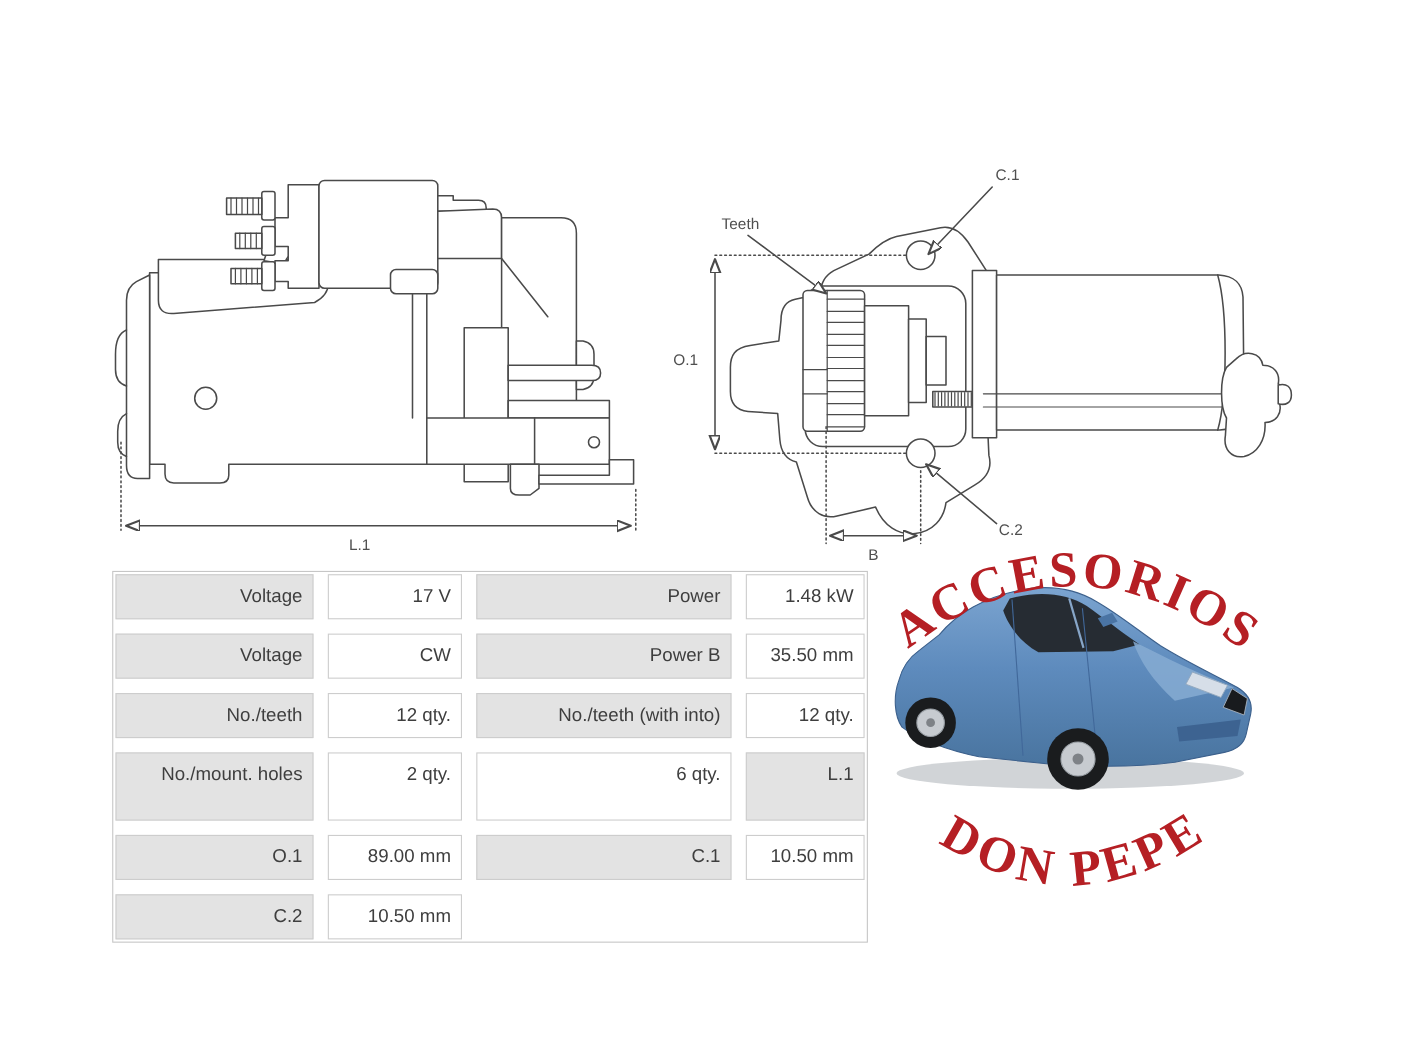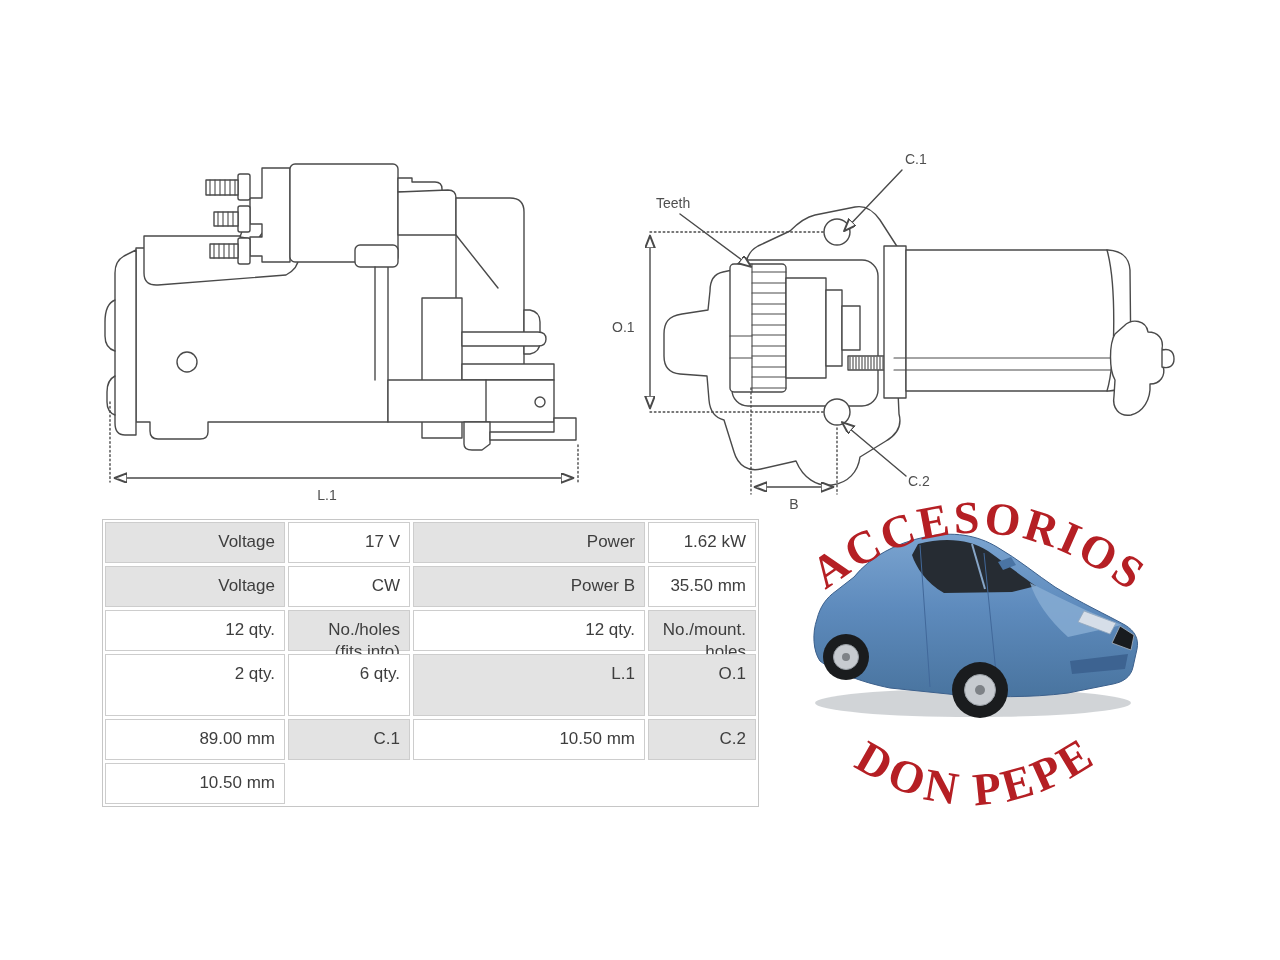--- a/index.html
+++ b/index.html
@@ -13,21 +13,21 @@
   .draw .nf{fill:none;}
   .draw .thin{stroke-width:1.1;fill:none;}
   .dim{stroke:var(--line-color,#4a4a4a);stroke-width:1.2;fill:none;}
   .dot{stroke:var(--line-color,#4a4a4a);stroke-width:1.2;fill:none;stroke-dasharray:1.6 2.8;}
   .dlabel{fill:var(--drawing-label-color,#4f4f4f);font:14px "Liberation Sans",sans-serif;}
 
   
   .spec-table{position:absolute;left:102px;top:519px;background:#ffffff;
       border:1px solid #c6c6c6;padding:2px;display:grid;
       grid-template-columns:180px 122px 232px 108px;
-      grid-template-rows:41px 41px 41px 62px 41px 41px;gap:3px;}
+      grid-template-rows:41px 41px 41px 62px 41px 41px;gap:13px;}
   .cell{box-sizing:border-box;border:1px solid var(--table-border-color,#cdcdcd);
       display:flex;justify-content:flex-end;align-items:flex-start;
       padding:8px 9px 0 14px;font-size:17px;line-height:1.3;
       color:var(--table-text-color,#3e3e3e);text-align:right;}
   .cell.label{background:var(--table-label-bg,#e3e3e3);}
   .cell.value{background:var(--table-value-bg,#ffffff);}
 
   
   .arc-text{fill:var(--logo-red,#b51f24);font-family:"Liberation Serif",serif;font-weight:bold;}
 </style>
@@ -158,29 +158,30 @@
     <text class="dlabel" x="295" y="24">C.1</text>
     <line class="dim" x1="292" y1="30" x2="235" y2="90" marker-end="url(#m2)"></line>
     <text class="dlabel" x="298" y="346">C.2</text>
     <line class="dim" x1="296" y1="336" x2="233" y2="283" marker-end="url(#m2)"></line>
   </svg>
 
   <div class="spec-table">
     <div class="cell label">Voltage</div>
     <div class="cell value">17 V</div>
     <div class="cell label">Power</div>
-    <div class="cell value">1.62 kW</div>
+    <div class="cell value">1.48 kW</div>
 
     <div class="cell label">Voltage</div>
     <div class="cell value">CW</div>
     <div class="cell label">Power B</div>
     <div class="cell value">35.50 mm</div>
 
+    <div class="cell label">No./teeth</div>
     <div class="cell value">12 qty.</div>
-    <div class="cell label">No./holes (fits into)</div>
+    <div class="cell label">No./teeth (with into)</div>
     <div class="cell value">12 qty.</div>
 
     <div class="cell label">No./mount. holes</div>
     <div class="cell value">2 qty.</div>
     <div class="cell value">6 qty.</div>
 
     <div class="cell label">L.1</div>
     <div class="cell label">O.1</div>
     <div class="cell value">89.00 mm</div>
 

